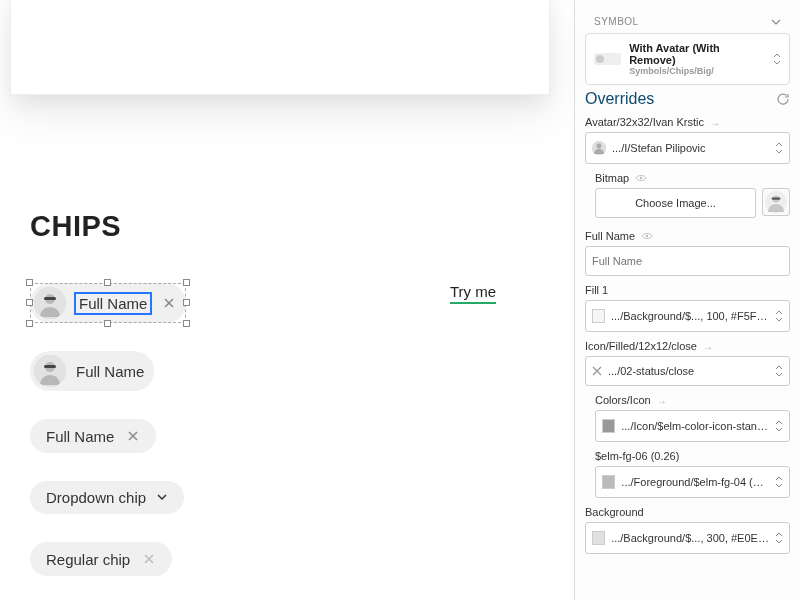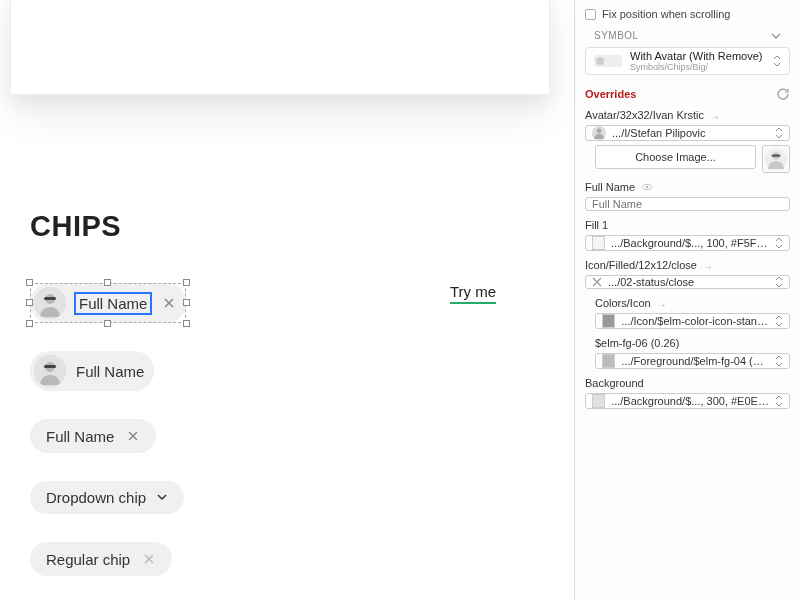--- a/index.html
+++ b/index.html
@@ -33,35 +33,35 @@
 .tryme { position: absolute; top: 283px; left: 450px; font-size: 15px; color: #222; border-bottom: 2px solid #2a6; padding-bottom: 2px; }
 
 .inspector { width: 226px; border-left: 1px solid #ddd; background: #fdfdfd; font-size: 11px; color: #333; padding: 8px 10px; overflow: hidden; }
 .ins-row { display: flex; align-items: center; gap: 6px; margin-bottom: 10px; }
 .checkbox { width: 11px; height: 11px; border: 1px solid #aaa; border-radius: 2px; background: #fff; }
 .ins-label { color: #444; font-size: 11px; }
 
 .ins-section-header { display: flex; align-items: center; justify-content: space-between; color: #888; font-size: 10px; letter-spacing: 0.5px; margin: 8px 9px 6px; font-weight: 400; }
 .ins-section-header .chev { color: #888; }
 
-.symbol-block { background: #fff; border: 1px solid #ddd; border-radius: 4px; padding: 2px 8px; display: flex; align-items: center; gap: 8px; margin-bottom: 12px; }
+.symbol-block { background: #fff; border: 1px solid #ddd; border-radius: 4px; padding: 8px 8px; display: flex; align-items: center; gap: 8px; margin-bottom: 5px; font-weight: bold; }
 .symbol-thumb { width: 28px; height: 12px; background: #eee; border-radius: 2px; position: relative; }
 .symbol-thumb::before { content: ""; position: absolute; left: 2px; top: 2px; width: 8px; height: 8px; background: #ccc; border-radius: 50%; }
 .symbol-info .name { font-size: 11px; color: #222; } .symbol-info .path { font-size: 9px; color: #999; }
 .symbol-chev { margin-left: auto; color: #888; }
 
 .overrides-header { display: flex; align-items: center; justify-content: space-between; margin-bottom: 8px; }
-.overrides-header .title { font-weight: 700; font-size: 11px; color: #b91c1c; }
+.overrides-header .title { font-weight: 400; font-size: 16px; color: #0c4a6e; }
 .reset-icon { color: #999; width: 14px; height: 14px; }
 
 .ov-label { font-size: 11px; color: #333; margin: 8px 0 4px; display: flex; align-items: center; gap: 6px; }
 .ov-label .arrow { color: #aaa; font-size: 10px; }
 .ov-label .eye { color: #bbb; }
 
-.dropdown { background: #fff; border: 1px solid #ccc; border-radius: 3px; padding: 0 6px; display: flex; align-items: center; gap: 6px; font-size: 11px; color: #333; margin-bottom: 4px; }
+.dropdown { background: #fff; border: 1px solid #ccc; border-radius: 3px; padding: 8px 6px; display: flex; align-items: center; gap: 6px; font-size: 11px; color: #333; margin-bottom: 4px; }
 .dropdown .dd-chev { margin-left: auto; color: #888; }
 .dropdown .mini-avatar { width: 14px; height: 14px; border-radius: 50%; background: #ddd; display:flex; align-items:center; justify-content:center; }
 .dropdown .mini-avatar svg { width:14px; height:14px; }
 .dropdown input { border: none; outline: none; font-size: 11px; width: 100%; background: transparent; }
 .dropdown .aa { font-size: 10px; font-weight: 700; color: #666; }
 .dropdown .swatch { width: 14px; height: 14px; border: 1px solid #ccc; background: #eee; }
 .dropdown .close-mini { color: #999; }
 
 .img-row { display: flex; gap: 6px; margin-bottom: 4px; }
 .img-row .dropdown { flex: 1; justify-content: center; }
@@ -152,24 +152,20 @@
         </span>
       </div>
     </div>
   </div>
 
   <div class="tryme">Try me</div>
 </div>
 
 <div class="inspector">
 
-  <div class="ins-row">
-    <span class="checkbox"></span>
-    <span class="ins-label">Fix position when scrolling</span>
-  </div>
 
   <div class="ins-section-header">
     <span>SYMBOL</span>
     <span class="chev">
       <svg viewBox="0 0 10 10" width="10" height="10">
           <path d="M1 3l4 4 4-4" stroke="currentColor" stroke-width="1.2" fill="none"></path>
         </svg>
     </span>
   </div>
 
@@ -209,20 +205,29 @@
     </span>
     <span>.../I/Stefan Pilipovic</span>
     <span class="dd-chev">
       <svg viewBox="0 0 8 12" width="8" height="12">
           <path d="M1 4l3-3 3 3M1 8l3 3 3-3" stroke="currentColor" stroke-width="1" fill="none"></path>
         </svg>
     </span>
   </div>
 
   <div class="sub-indent">
+    <div class="ov-label">
+      <span>Bitmap</span>
+      <span class="eye">
+        <svg viewBox="0 0 14 10" width="12" height="10">
+            <path d="M1 5c2-4 10-4 12 0-2 4-10 4-12 0z" stroke="currentColor" fill="none"></path>
+            <circle cx="7" cy="5" r="1.5" fill="currentColor"></circle>
+          </svg>
+      </span>
+    </div>
     <div class="img-row">
       <div class="dropdown">
         <span>Choose Image...</span>
       </div>
       <div class="img-thumb">
         <svg viewBox="0 0 22 22">
             <circle cx="11" cy="11" r="11" fill="#eee"></circle>
             <circle cx="11" cy="8" r="3.5" fill="#c8c8c8"></circle>
             <path d="M3 21c0-5 3.5-8 8-8s8 3 8 8" fill="#c8c8c8"></path>
             <rect x="6.5" y="6.5" width="9" height="2.2" rx="1.1" fill="#555"></rect>

